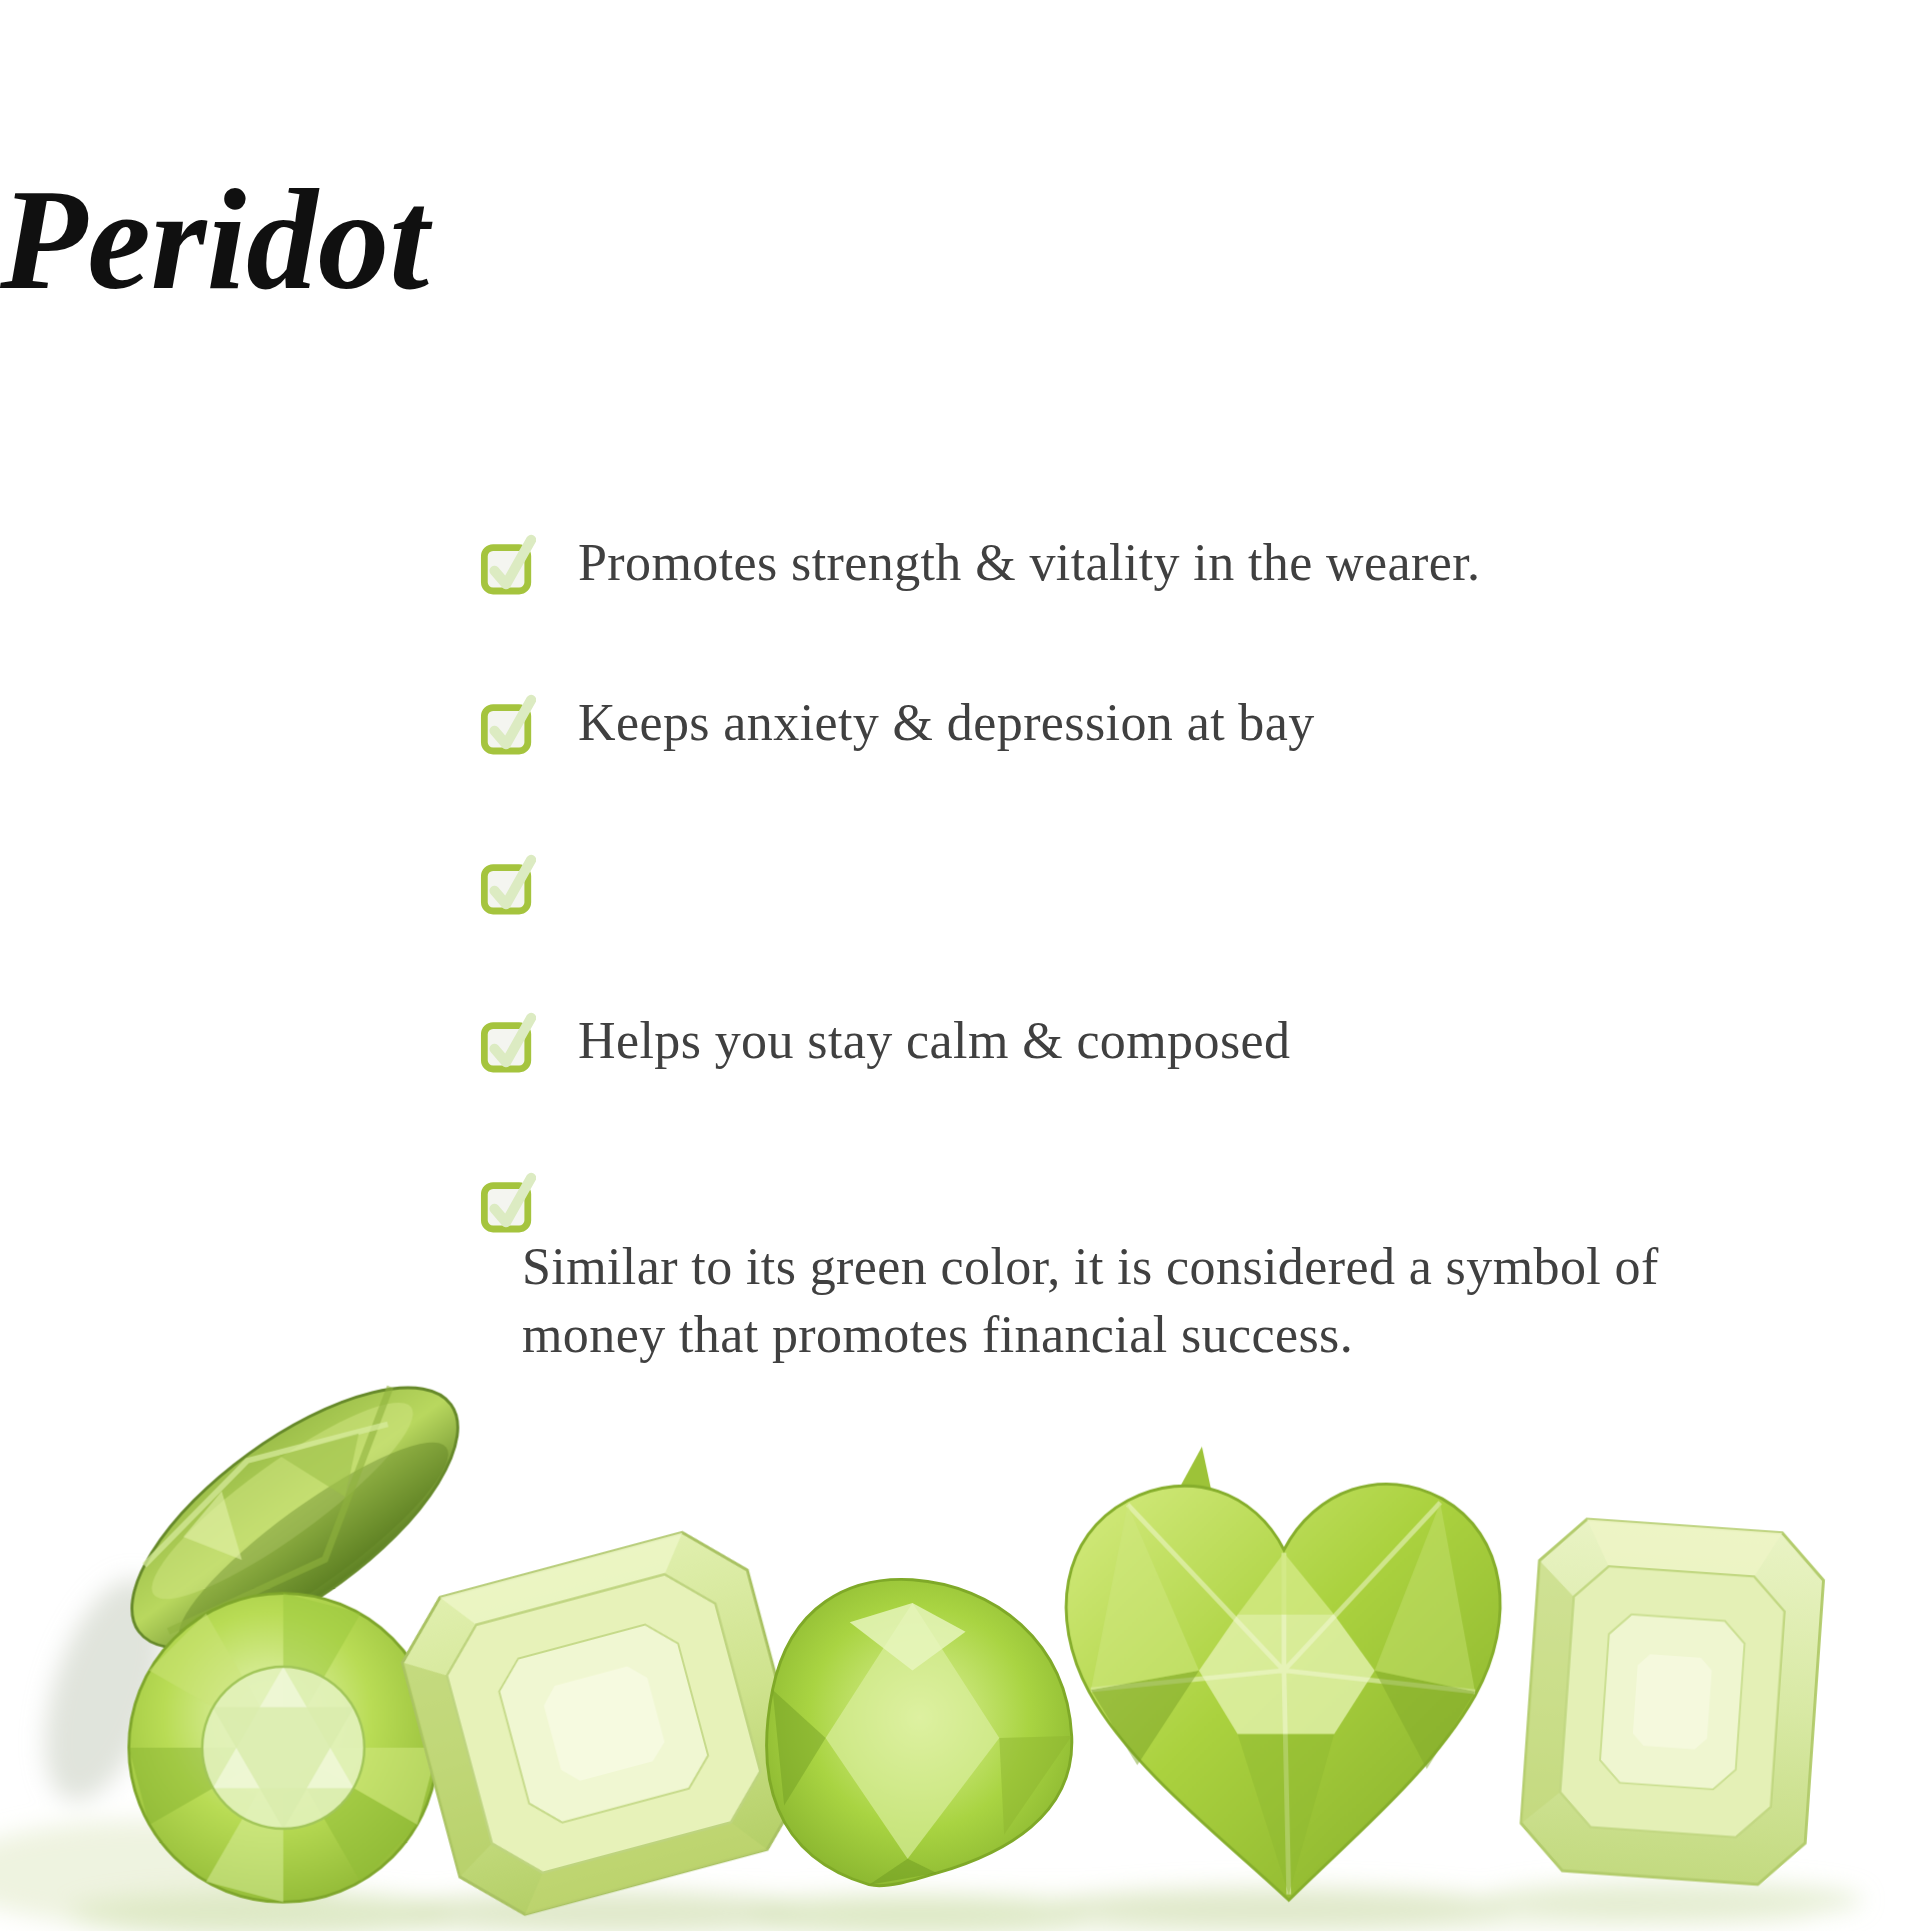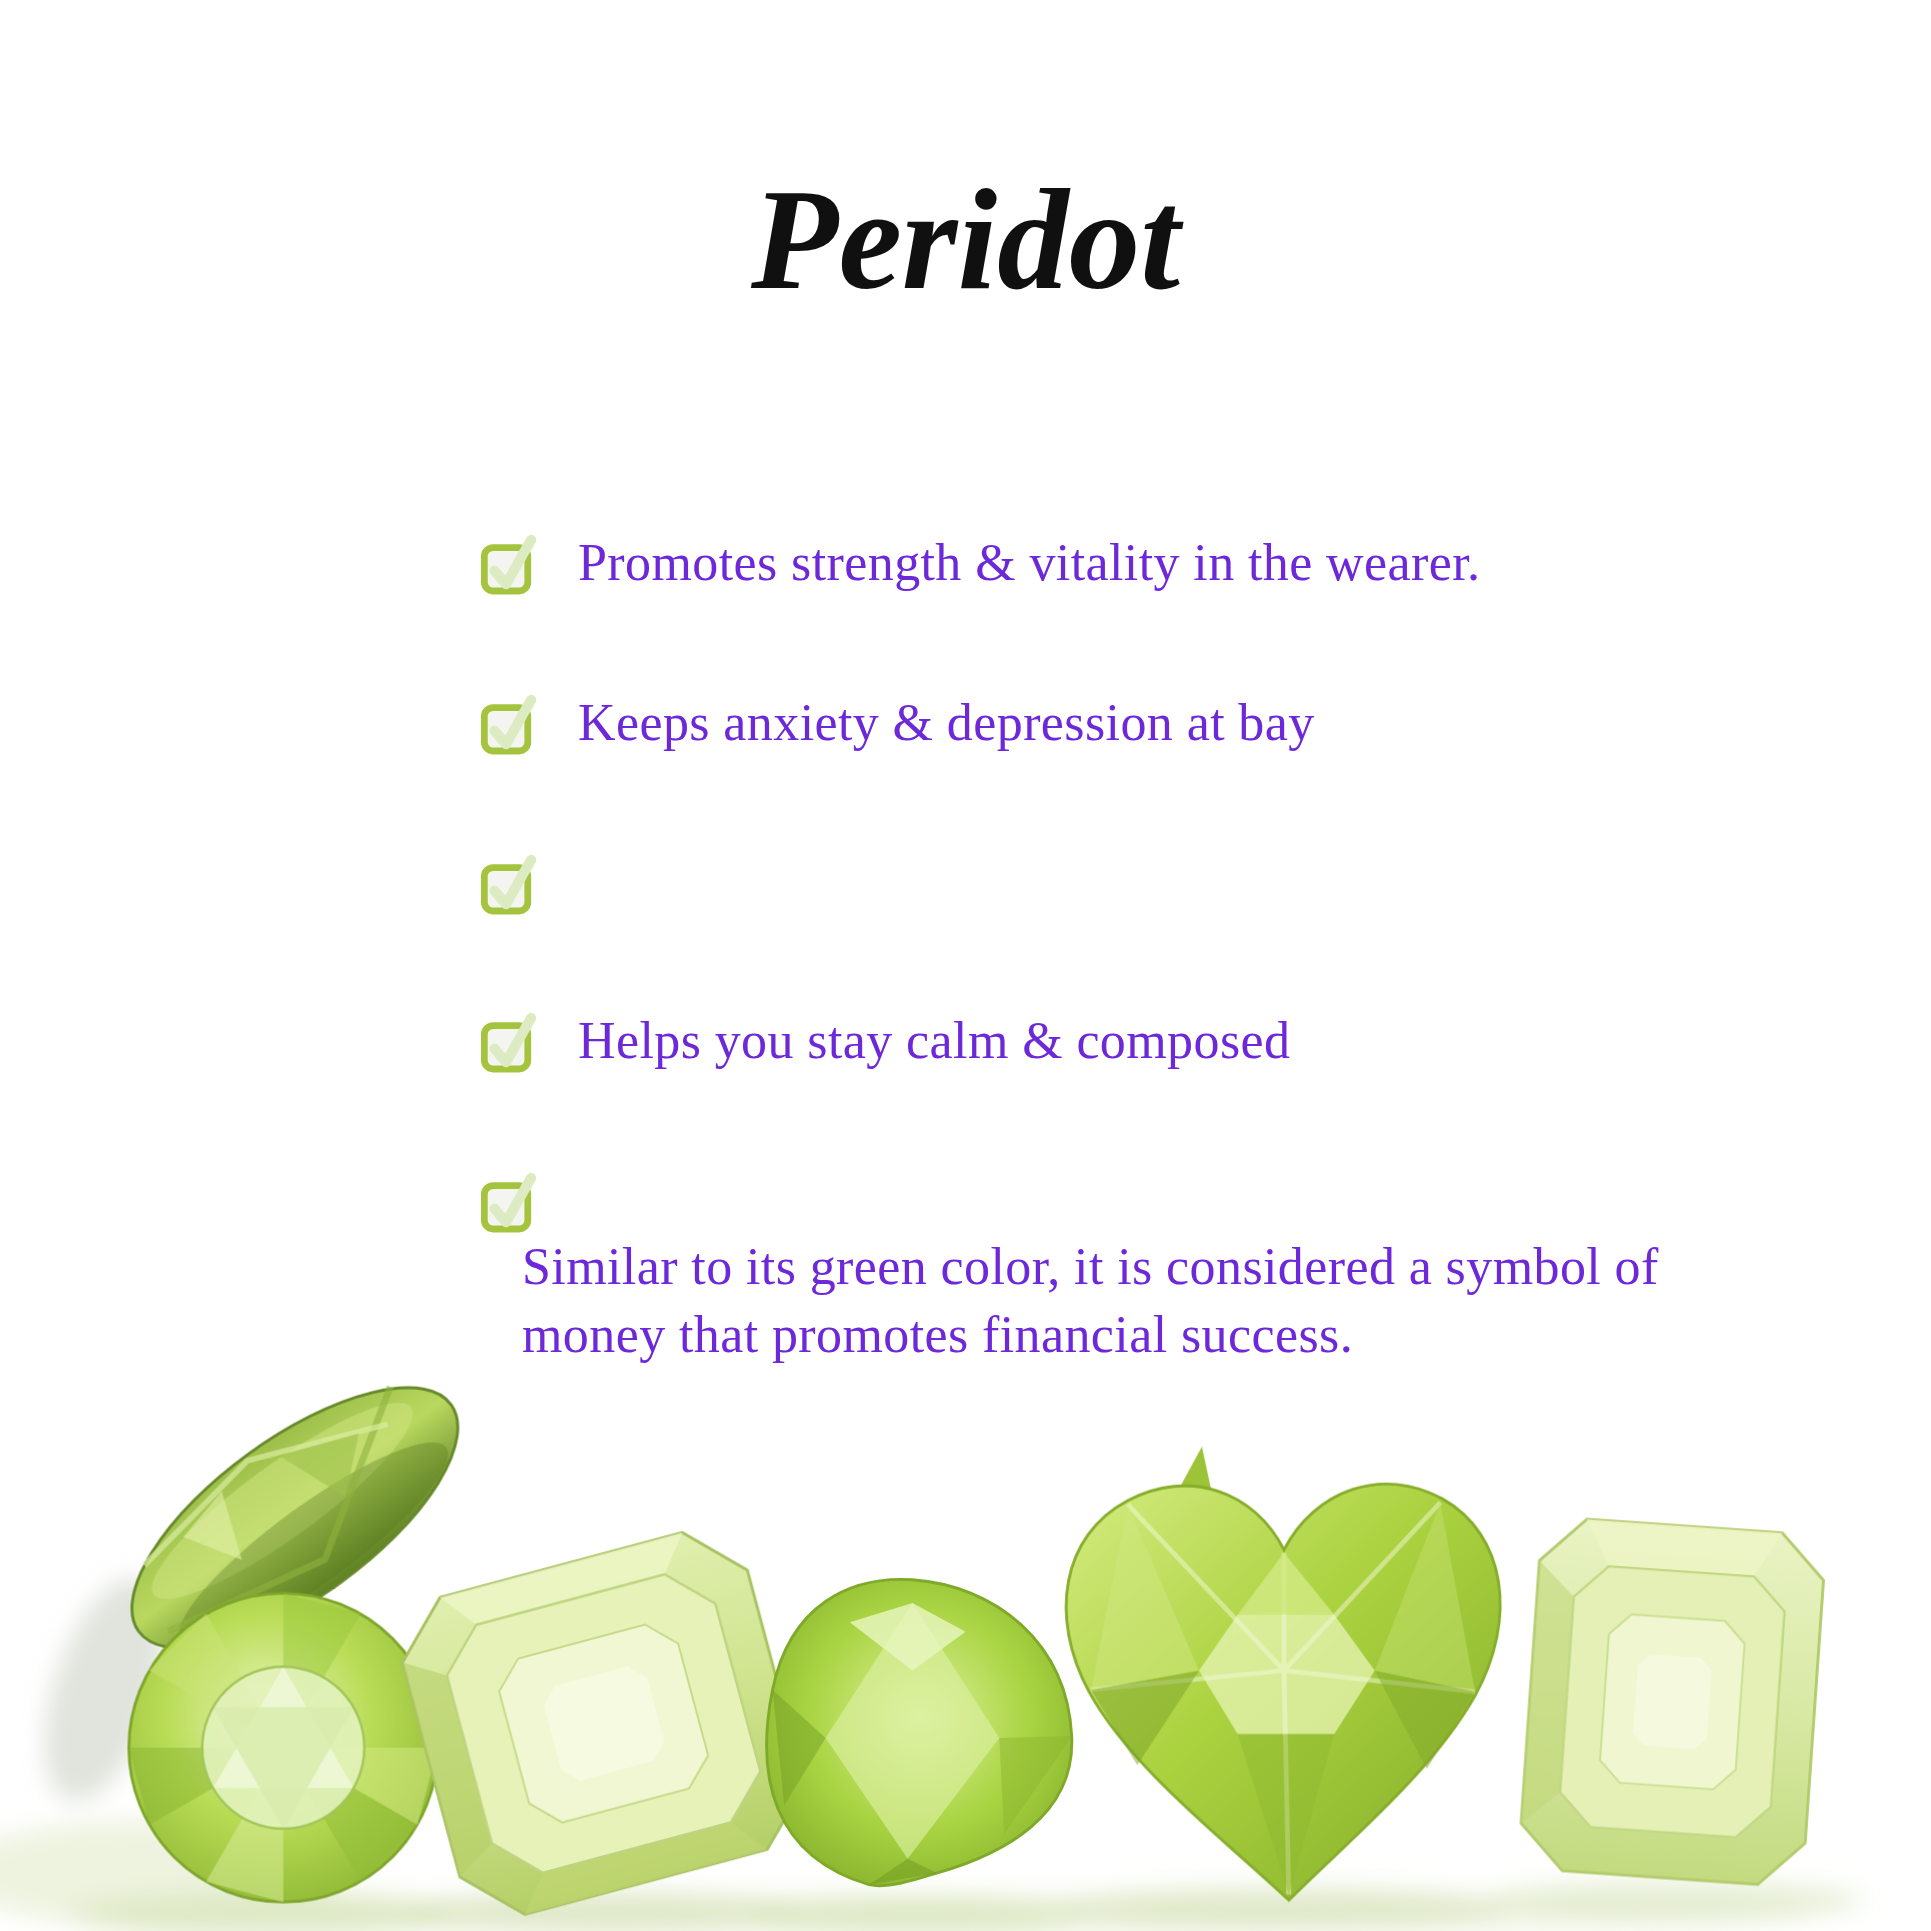--- a/index.html
+++ b/index.html
@@ -1,42 +1,42 @@
 <!DOCTYPE html>
 <html><head>
 <meta charset="utf-8">
 <style>
   html,body{margin:0;padding:0;background:#ffffff;}
   .canvas{
     position:relative;width:1931px;height:1931px;background:#ffffff;overflow:hidden;
     font-family:"Liberation Serif",serif;
   }
   .title{
-    position:absolute;top:62px;left:0;width:100%;text-align:center;
+    position:absolute;top:62px;left:0;width:100%;text-align:left;
     font-family:"Liberation Serif",serif;font-style:italic;font-weight:700;
     font-size:143px;line-height:1.15;color:#101010;
   }
   .subtitle-wrap{
     position:absolute;top:263px;left:0;width:100%;text-align:center;white-space:nowrap;
   }
   .subtitle{
     display:inline-block;
     font-family:"Liberation Sans",sans-serif;font-weight:700;
     font-size:122px;line-height:1;color:#0d0d0d;
     letter-spacing:4.8px;word-spacing:25px;
     transform:scaleX(0.65);transform-origin:50% 50%;
   }
   .checklist{position:absolute;left:480px;top:529px;width:1284px;}
   .check-item{display:flex;align-items:flex-start;margin-bottom:92px;}
   .check-item:last-child{margin-bottom:0;flex-direction:column;}
   .checkbox{width:56px;height:64px;flex:0 0 auto;margin-top:1.9px;display:block;}
   .item-text{
     margin-left:42px;max-width:1197px;
     font-family:"Liberation Serif",serif;font-size:52px;line-height:68px;
-    color:#6d28d9;letter-spacing:0.4px;
+    color:#404040;letter-spacing:0.4px;
   }
   .gems{position:absolute;left:0;top:1352px;width:1931px;height:579px;display:block;}
 </style>
 </head>
 <body>
 
 <div class="canvas">
 
   <h1 class="title">Peridot</h1>
 

